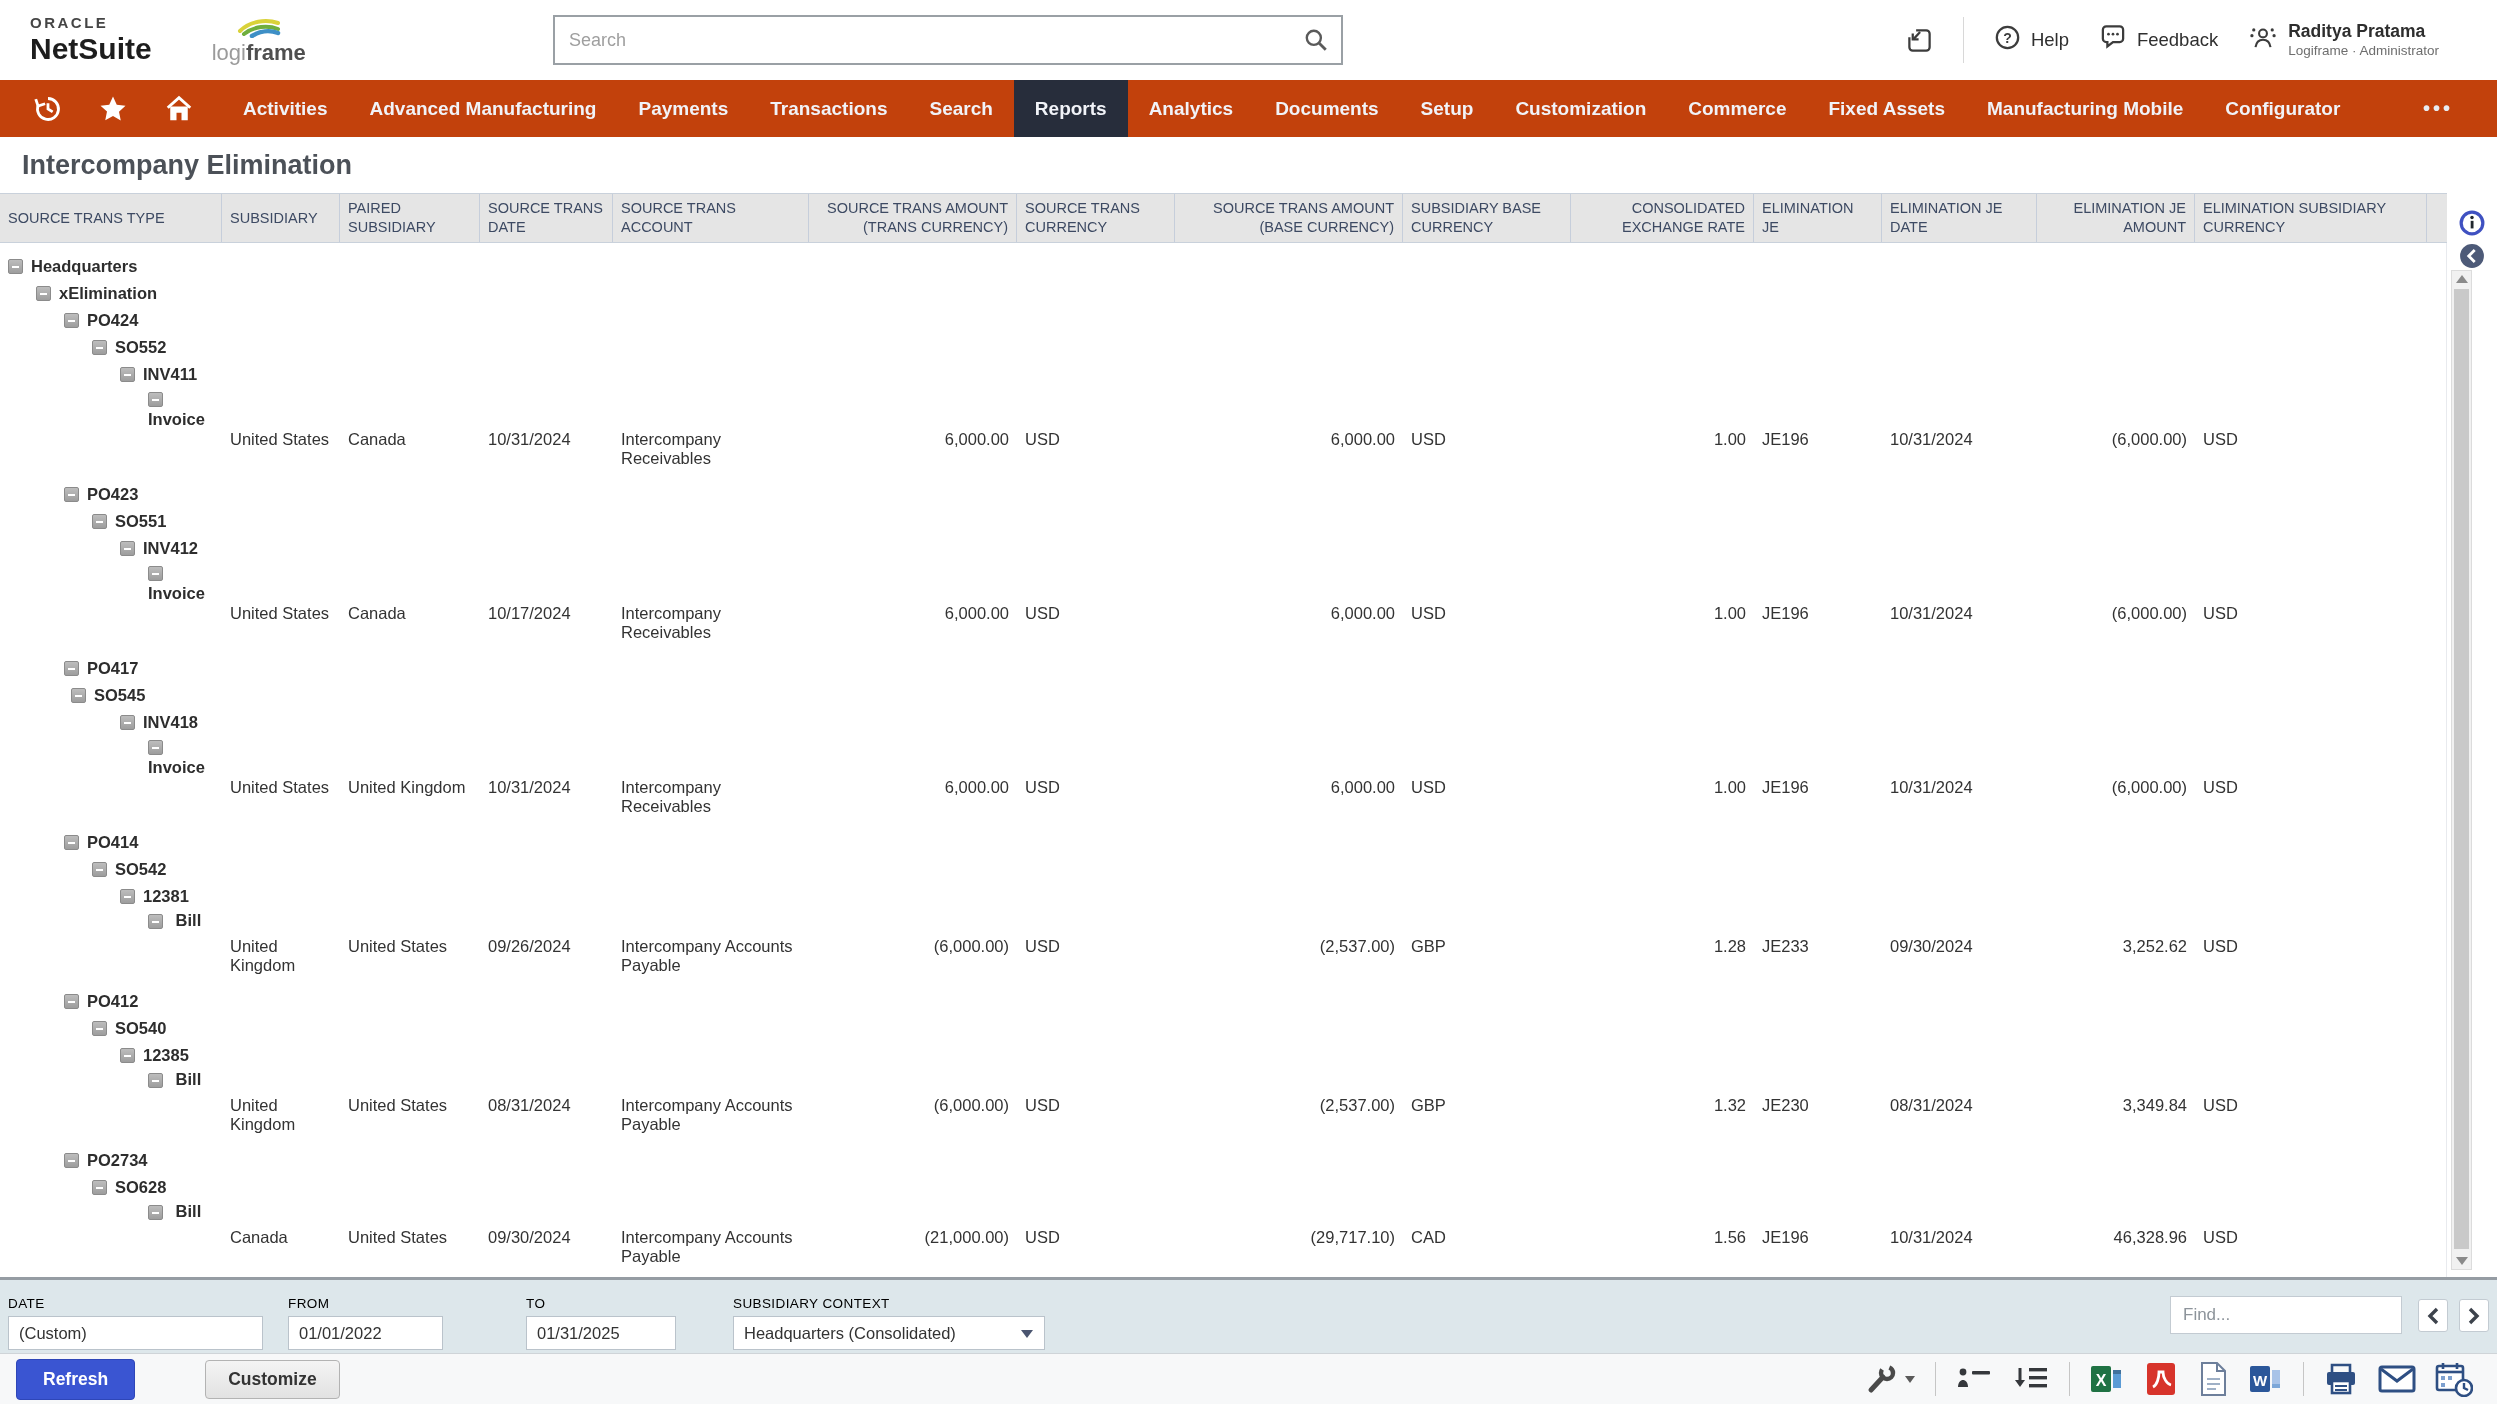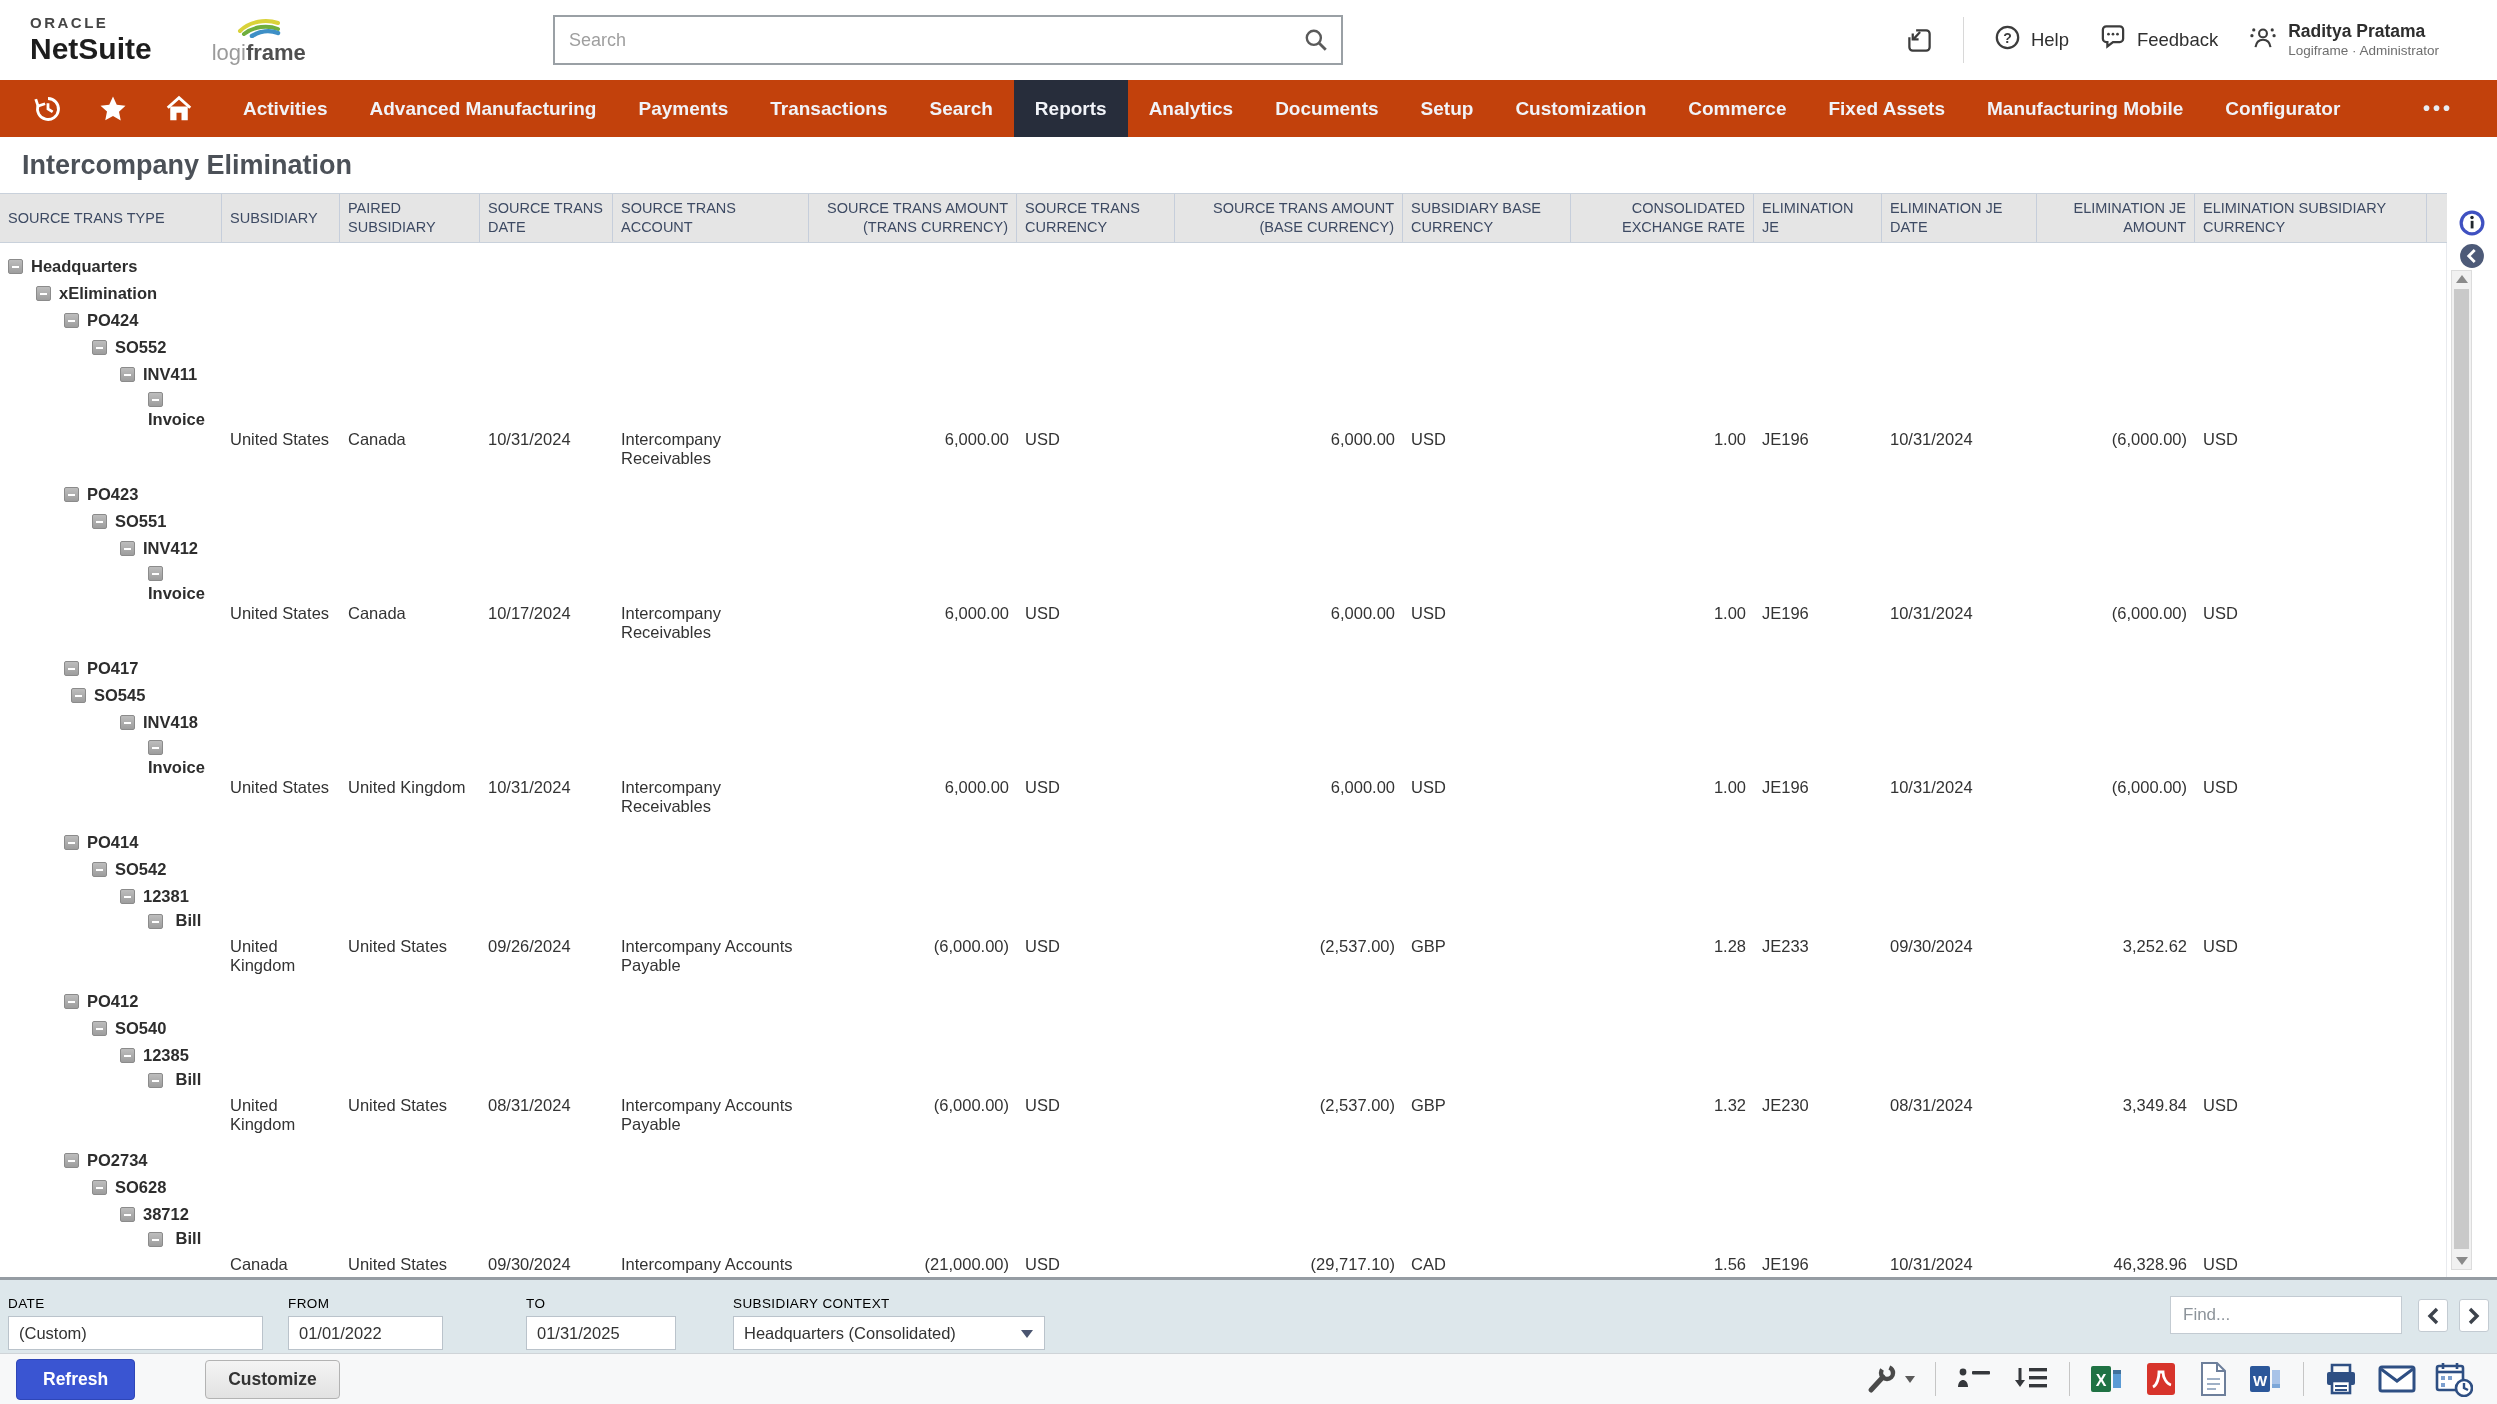--- a/index.html
+++ b/index.html
@@ -372,24 +372,20 @@
       <div class="cell" style="width: 232px;">USD</div>
     </div>
     <div class="tree-row" style="margin-left: 64px;">
       <span class="node-icon"></span>
       <span class="tree-label"> PO2734</span>
     </div>
     <div class="tree-row" style="margin-left: 92px;">
       <span class="node-icon"></span>
       <span class="tree-label"> SO628</span>
     </div>
-    <div class="tree-row" style="margin-left: 120px;">
-      <span class="node-icon"></span>
-      <span class="tree-label"> 38712</span>
-    </div>
     <div class="tree-row type-node" style="margin-left: 148px;"><span class="node-icon"></span><span class="tree-label"> Bill</span></div>
     <div class="data-row">
       <div class="cell" style="width: 222px;"></div>
       <div class="cell" style="width: 118px;">Canada</div>
       <div class="cell" style="width: 140px;">United States</div>
       <div class="cell" style="width: 133px;">09/30/2024</div>
       <div class="cell" style="width: 196px;">Intercompany Accounts Payable</div>
       <div class="cell right" style="width: 208px;">(21,000.00)</div>
       <div class="cell" style="width: 158px;">USD</div>
       <div class="cell right" style="width: 228px;">(29,717.10)</div>

